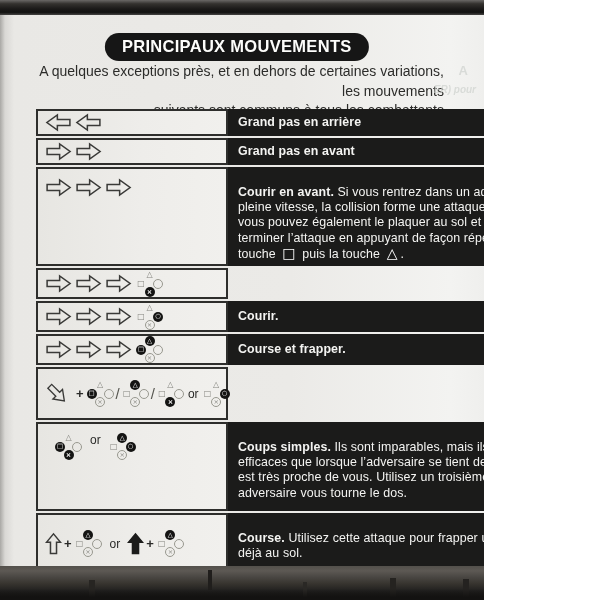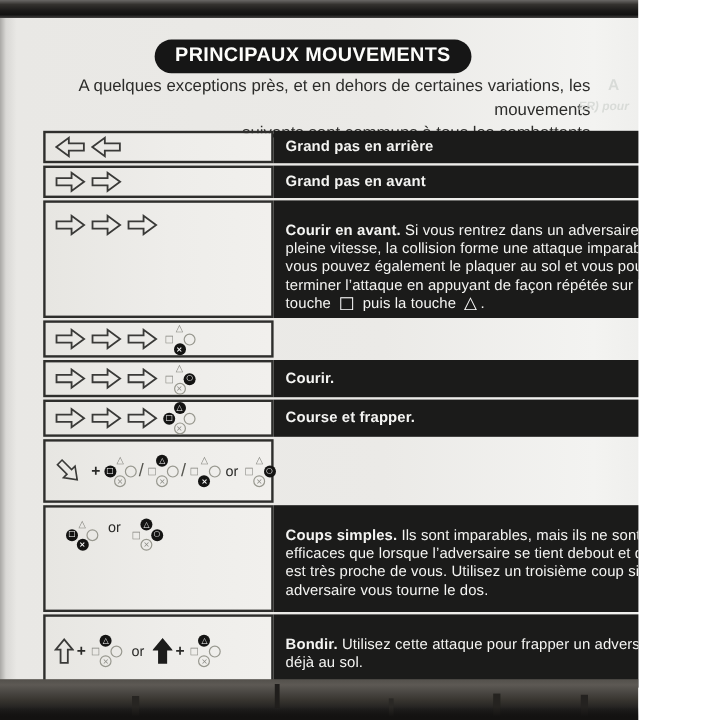--- a/index.html
+++ b/index.html
@@ -1,18 +1,18 @@
 <!DOCTYPE html>
 <html><head>
 <meta charset="utf-8">
 <style>
   html,body{margin:0;padding:0;}
   body{width:600px;height:600px;overflow:hidden;}
   .page{
-    position:relative;width:532px;height:600px;overflow:hidden;
+    position:relative;width:484px;height:600px;overflow:hidden;
     background:linear-gradient(90deg,#a9a8a5 0,#d9d8d5 5px,#e9e8e5 14px,#ebeae7 60%,#f3f3f1 93%,#efefed 100%);
     font-family:"Liberation Sans",sans-serif;
   }
   .topbar{
     position:absolute;top:0;left:0;right:0;height:15px;
     background:linear-gradient(180deg,#6a6866 0%,#34322f 25%,#1a1918 60%,#121211 82%,#454443 100%);
   }
   .photo{
     position:absolute;left:0;right:0;bottom:0;height:34px;
     background:linear-gradient(180deg,#53504b 0%,#5d5954 14%,#4a4743 32%,#37342f 52%,#222120 72%,#151412 100%);
@@ -291,20 +291,20 @@
           </svg>
         <span class="plus">+</span>
         <span class="pad">
             <span class="pb p-triangle on">△</span>
             <span class="pb p-square">□</span>
             <span class="pb p-circle ring"></span>
             <span class="pb p-cross ring">×</span>
           </span>
       </div>
       <div class="cmd">
-        <p><b>Bondir.</b><span> Utilisez cette attaque pour frapper un adversaire déjà au sol.</span></p>
+        <p><b>Course.</b><span> Utilisez cette attaque pour frapper un adversaire déjà au sol.</span></p>
       </div>
     </div>
 
   </div>
 
   <div class="photo"></div>
 </div>
 
 </body></html>

